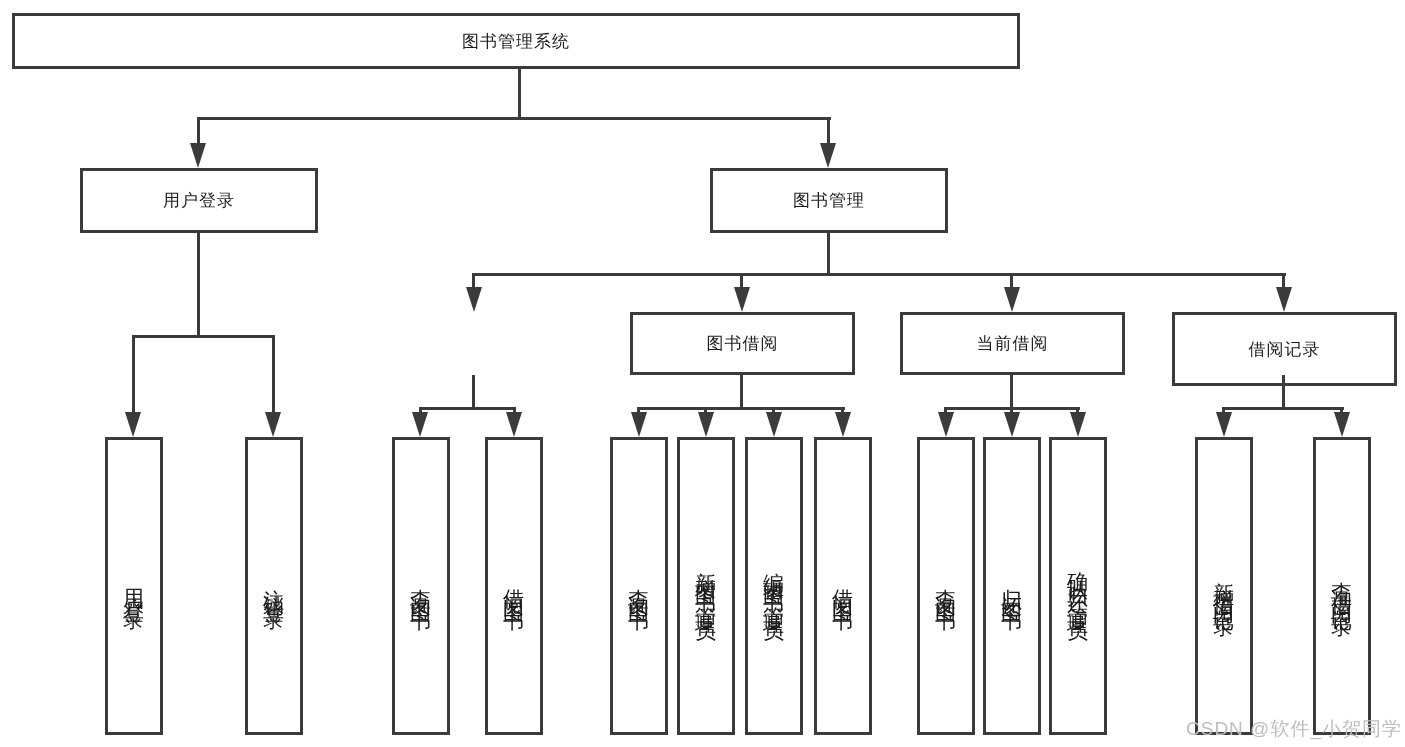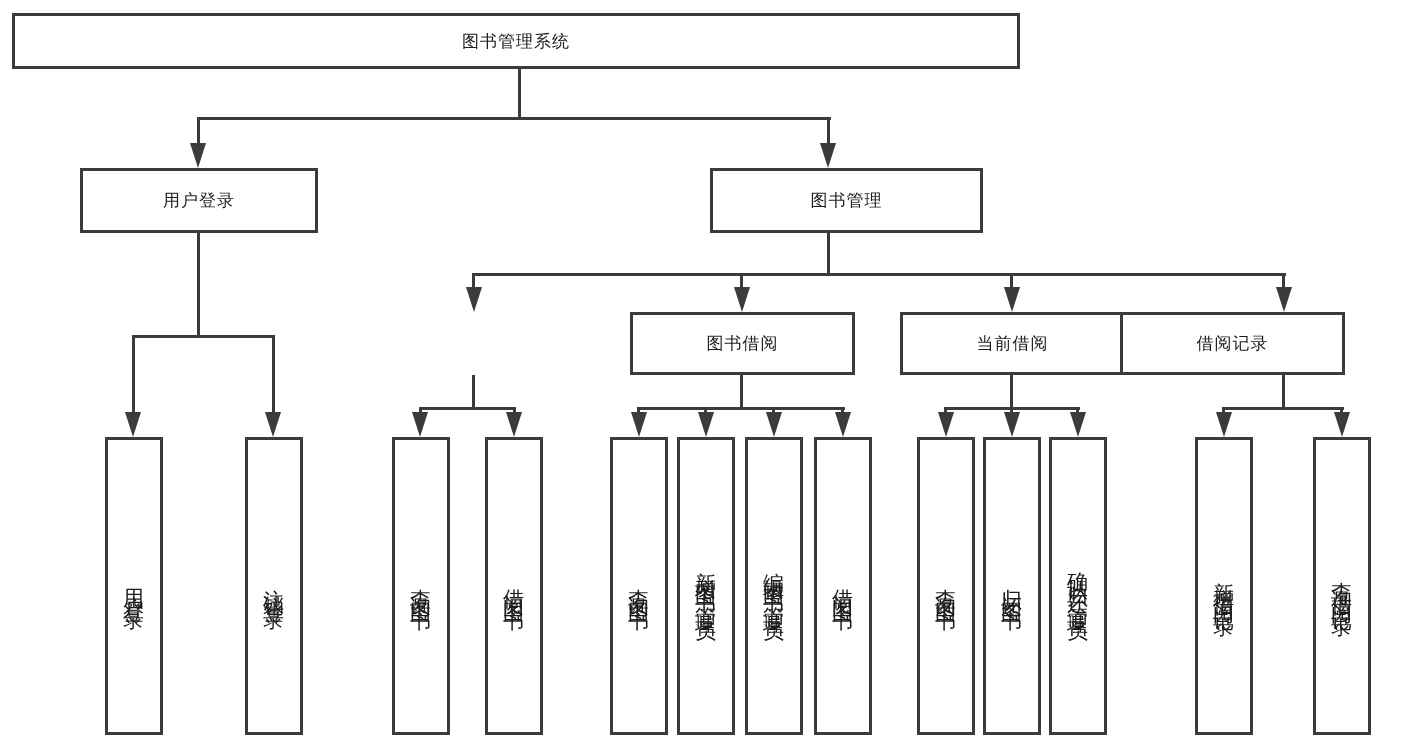--- a/index.html
+++ b/index.html
@@ -41,21 +41,21 @@
   <div class="node h-node" style="left:12px;top:13px;width:1008px;height:56px;">图书管理系统</div>
 
   <div class="line vl" style="left:518px;top:69px;height:48px;"></div>
   <div class="line hl" style="left:197px;top:117px;width:634px;"></div>
   <div class="line vl" style="left:197px;top:117px;height:29px;"></div>
   <div class="arrow" style="left:190px;top:143px;"></div>
   <div class="line vl" style="left:827px;top:117px;height:29px;"></div>
   <div class="arrow" style="left:820px;top:143px;"></div>
 
   <div class="node h-node" style="left:80px;top:168px;width:238px;height:65px;">用户登录</div>
-  <div class="node h-node" style="left:710px;top:168px;width:273px;height:65px;">图书管理</div>
+  <div class="node h-node" style="left:710px;top:168px;width:238px;height:65px;">图书管理</div>
 
   <div class="line vl" style="left:197px;top:233px;height:102px;"></div>
   <div class="line hl" style="left:132px;top:335px;width:143px;"></div>
   <div class="line vl" style="left:132px;top:335px;height:80px;"></div>
   <div class="arrow" style="left:125px;top:412px;"></div>
   <div class="line vl" style="left:272px;top:335px;height:80px;"></div>
   <div class="arrow" style="left:265px;top:412px;"></div>
 
   <div class="line vl" style="left:827px;top:233px;height:40px;"></div>
   <div class="line hl" style="left:472px;top:273px;width:814px;"></div>
@@ -63,21 +63,21 @@
   <div class="arrow" style="left:466px;top:287px;"></div>
   <div class="line vl" style="left:740px;top:273px;height:16px;"></div>
   <div class="arrow" style="left:734px;top:287px;"></div>
   <div class="line vl" style="left:1010px;top:273px;height:16px;"></div>
   <div class="arrow" style="left:1004px;top:287px;"></div>
   <div class="line vl" style="left:1282px;top:273px;height:16px;"></div>
   <div class="arrow" style="left:1276px;top:287px;"></div>
 
   <div class="node h-node" style="left:900px;top:312px;width:225px;height:63px;">当前借阅</div>
   <div class="node h-node" style="left:630px;top:312px;width:225px;height:63px;">图书借阅</div>
-  <div class="node h-node" style="left:1120px;top:312px;width:225px;height:63px;">借阅记录</div>
+  <div class="node h-node" style="left:1172px;top:312px;width:225px;height:74px;">借阅记录</div>
 
   <div class="line vl" style="left:472px;top:375px;height:32px;"></div>
   <div class="line hl" style="left:419px;top:407px;width:97px;"></div>
   <div class="line vl" style="left:419px;top:407px;height:8px;"></div>
   <div class="arrow" style="left:412px;top:412px;"></div>
   <div class="line vl" style="left:513px;top:407px;height:8px;"></div>
   <div class="arrow" style="left:506px;top:412px;"></div>
 
   <div class="line vl" style="left:740px;top:375px;height:32px;"></div>
   <div class="line hl" style="left:637px;top:407px;width:208px;"></div>
@@ -117,14 +117,15 @@
   <div class="node v-node" style="left:745px;top:437px;width:58px;height:298px;">编辑图书（管理员）</div>
   <div class="node v-node" style="left:814px;top:437px;width:58px;height:298px;">借阅图书</div>
 
   <div class="node v-node" style="left:917px;top:437px;width:58px;height:298px;">查询图书</div>
   <div class="node v-node" style="left:983px;top:437px;width:58px;height:298px;">归还图书</div>
   <div class="node v-node" style="left:1049px;top:437px;width:58px;height:298px;">确认归还（管理员）</div>
 
   <div class="node v-node" style="left:1195px;top:437px;width:58px;height:298px;">新增借阅记录</div>
   <div class="node v-node" style="left:1313px;top:437px;width:58px;height:298px;">查询借阅记录</div>
 
+  <div class="watermark">CSDN @软件_小贺同学</div>
 
 </div>
 
 </body></html>

